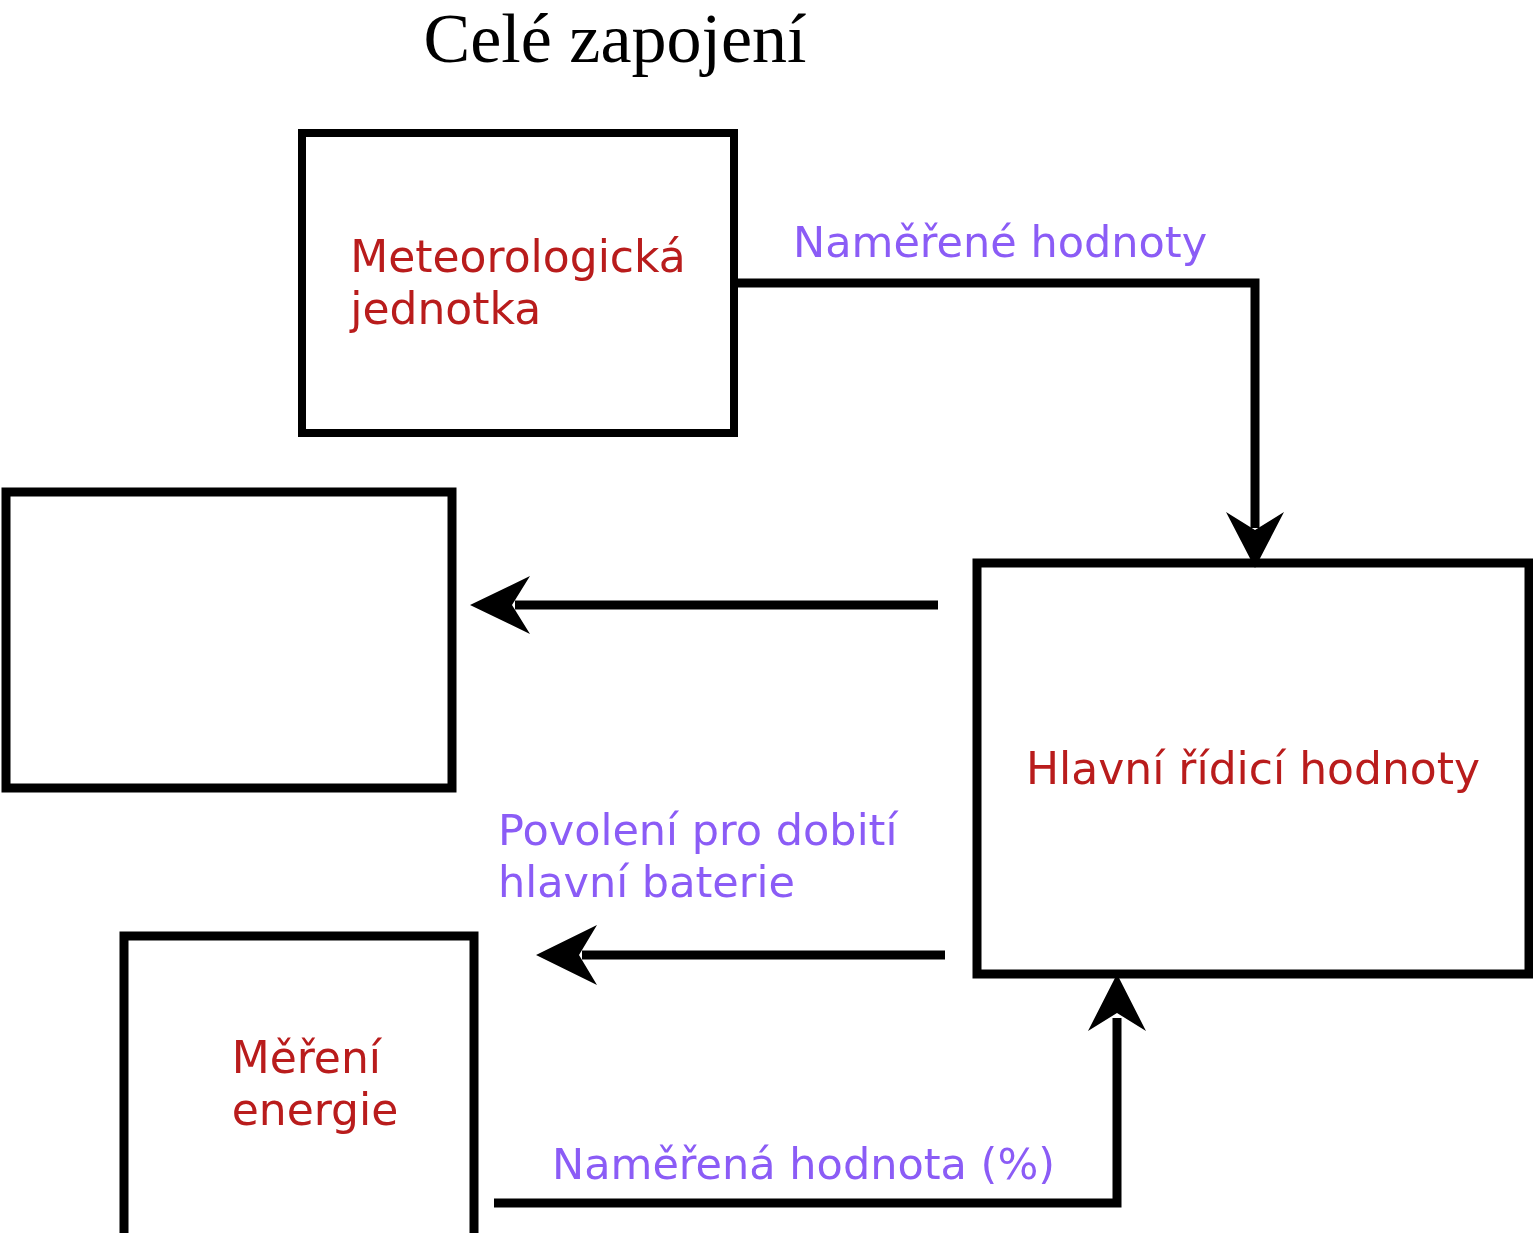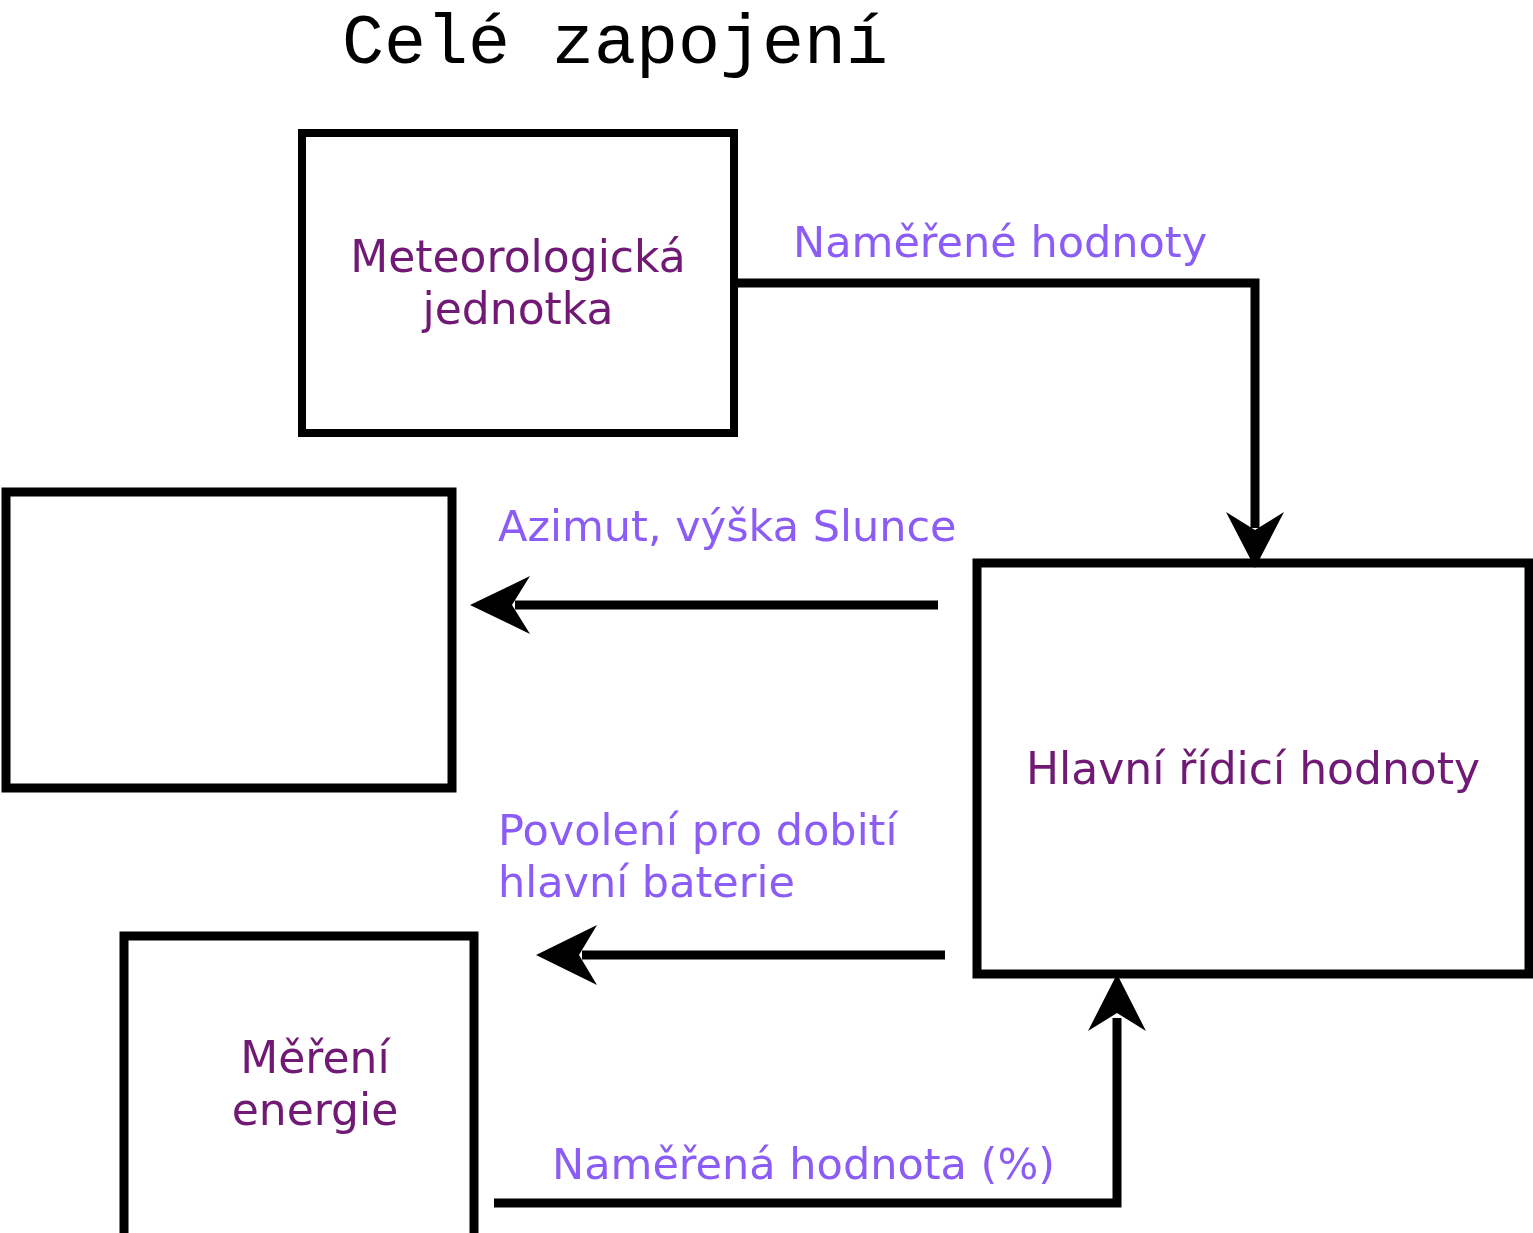--- a/index.html
+++ b/index.html
@@ -23,46 +23,45 @@
     left: 0;
     top: 0;
     width: 1533px;
     height: 1233px;
   }
   .node-label {
     position: absolute;
     display: flex;
     align-items: center;
     justify-content: center;
-    text-align: center;
     font-size: 44px;
     line-height: 1.18;
     font-family: "DejaVu Sans", sans-serif;
-    color: #701a75;
+    color: #b91c1c;
     white-space: pre-line;
     pointer-events: none;
   }
   .edge-label {
     position: absolute;
     font-size: 43px;
     line-height: 1.22;
     font-family: "DejaVu Sans", sans-serif;
     color: #8b5cf6;
     white-space: pre-line;
   }
   #diagram-title {
     position: absolute;
     left: 0;
     top: 0;
     width: 1230px;
     text-align: center;
     font-size: 70px;
     line-height: 1.0;
-    padding-top: 10px;
-    font-family: Liberation Mono, monospace;
+    padding-top: 4px;
+    font-family: Liberation Serif, serif;
     color: #000000;
   }
 </style>
 </head>
 <body>
 
 <div id="canvas">
 
   <div id="diagram-title">Celé zapojení</div>
 
@@ -101,20 +100,19 @@
 jednotka</div>
 
 
   <div class="node-label" style="left:977px; top:563px; width:552px; height:411px;">Hlavní řídicí hodnoty</div>
 
   <div class="node-label" style="left:140px; top:934px; width:350px; height:299px;">Měření
 energie</div>
 
   <div class="edge-label" style="left:793px; top:216px;">Naměřené hodnoty</div>
 
-  <div class="edge-label" style="left:498px; top:500px;">Azimut, výška Slunce</div>
 
   <div class="edge-label" style="left:498px; top:804px;">Povolení pro dobití
 hlavní baterie</div>
 
   <div class="edge-label" style="left:552px; top:1138px;">Naměřená hodnota (%)</div>
 
 </div>
 
 </body></html>

